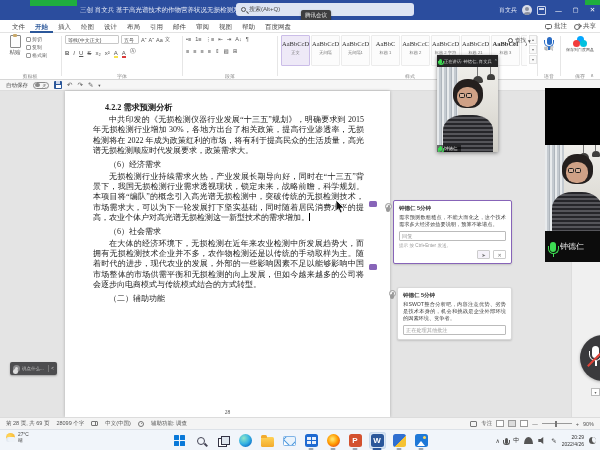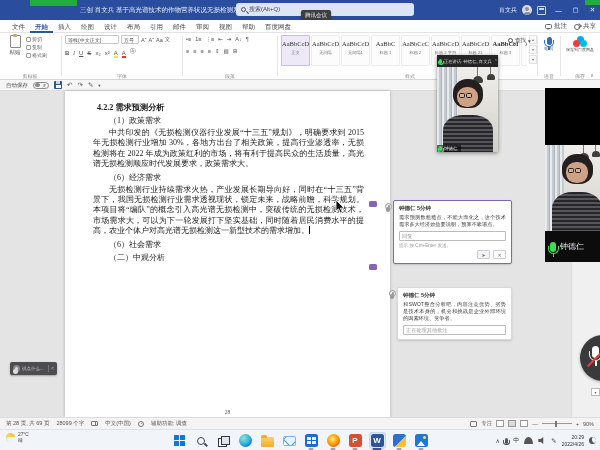--- a/index.html
+++ b/index.html
@@ -82,21 +82,21 @@
   .tg-lbl{position:absolute;right:2px;font-size:4px;color:#666}
   .floppy{width:8px;height:8px;background:#2b579a;border-radius:1px;position:relative}
   .floppy::before{content:"";position:absolute;left:2px;top:0;width:4px;height:3px;background:#cfd9ec}
   .floppy::after{content:"";position:absolute;left:1.5px;bottom:1px;width:5px;height:3px;background:#fff}
   .qat .g{font-size:6.5px;color:#555}
 
   
   .doc{position:absolute;left:0;top:91px;width:600px;height:326px;background:#e4e4e4}
   .page{position:absolute;left:65px;top:0;width:325px;height:326px;background:#fff;box-shadow:0 0 3px rgba(0,0,0,.25);padding:8px 26px 2px 28px;overflow:hidden}
   .page,.page *{font-family:"Liberation Serif","DejaVu Serif",serif;color:#1c1c1c}
-  .blk-h{font-size:8.2px;font-weight:bold;margin:3px 4px 2px}
+  .blk-h{font-size:8.2px;font-weight:bold;margin:3px 12px 2px}
   .blk-sub{font-size:8px;text-indent:16px;margin:2px 0}
   .blk-p{font-size:8px;line-height:10.4px;text-align:justify;text-indent:16px;margin:1px 0}
   .caret{display:inline-block;width:1px;height:8px;background:#000;vertical-align:-1px}
   .pgnum{position:absolute;left:0;right:0;bottom:2px;text-align:center;font-size:5.5px;color:#555}
   .cm-anchor{position:absolute;width:8px;height:6px;background:#8764b8;border-radius:1.5px}
   .cm-anchor::after{content:"";position:absolute;left:1px;bottom:-2px;border:2px solid transparent;border-top-color:#8764b8}
 
   
   .ccard{position:absolute;background:#fff;border-radius:2px;padding:4px 5px;box-shadow:0 1px 2px rgba(0,0,0,.15)}
   .ccard.active{border:1.5px solid #8764b8}
@@ -415,26 +415,26 @@
     <span class="floppy"></span>
     <span class="g">↶</span>
     <span class="g">↷</span>
     <span class="g">✎</span>
     <span class="g" style="font-size:4.5px">▾</span>
   </div>
 
   <div class="doc">
     <div class="page">
       <div class="blk-h">4.2.2 需求预测分析</div>
-      <div class="blk-sub">（1）政策需求</div>
       <div class="blk-p">中共印发的《无损检测仪器行业发展“十三五”规划》，明确要求到 2015 年无损检测行业增加 30%，各地方出台了相关政策，提高行业渗透率，无损检测将在 2022 年成为政策红利的市场，将有利于提高民众的生活质量，高光谱无损检测顺应时代发展要求，政策需求大。</div>
       <div class="blk-sub">（6）经济需求</div>
       <div class="blk-p"><span>无损检测行业持续需求火热，产业发展长期导向好，同时在“十三五”背景下，我国无损检测行业需求透视现状，锁定未来，战略前瞻，科学规划。本项目将“编队”的概念引入高光谱无损检测中，突破传统的无损检测技术，市场需求大，可以为下一轮发展打下坚实基础，同时随着居民消费水平的提高，农业个体户对高光谱无损检测这一新型技术的需求增加。</span><span class="caret"></span></div>
       <div class="blk-sub">（6）社会需求</div>
-      <div class="blk-sub">（二）中观分析</div>
+      <div class="blk-p">在大体的经济环境下，无损检测在近年来农业检测中所发展趋势大，而拥有无损检测技术企业并不多，农作物检测还是以传统的手动取样为主。随着时代的进步，现代农业的发展，外部的一些影响因素不足以能够影响中国市场整体的市场供需平衡和无损检测的向上发展，但如今越来越多的公司将会逐步向电商模式与传统模式结合的方式转型。</div>
+      <div class="blk-sub">（二）辅助功能</div>
 
       <div class="pgnum">28</div>
     </div>
 
     <div class="cm-anchor" style="left:369px;top:110px"></div>
     <div class="cm-anchor" style="left:369px;top:173px"></div>
 
     <div class="ccard active" style="left:393px;top:109px;width:119px">
       <div class="cav"></div>
       <div class="cname">钟德仁 5分钟</div>

